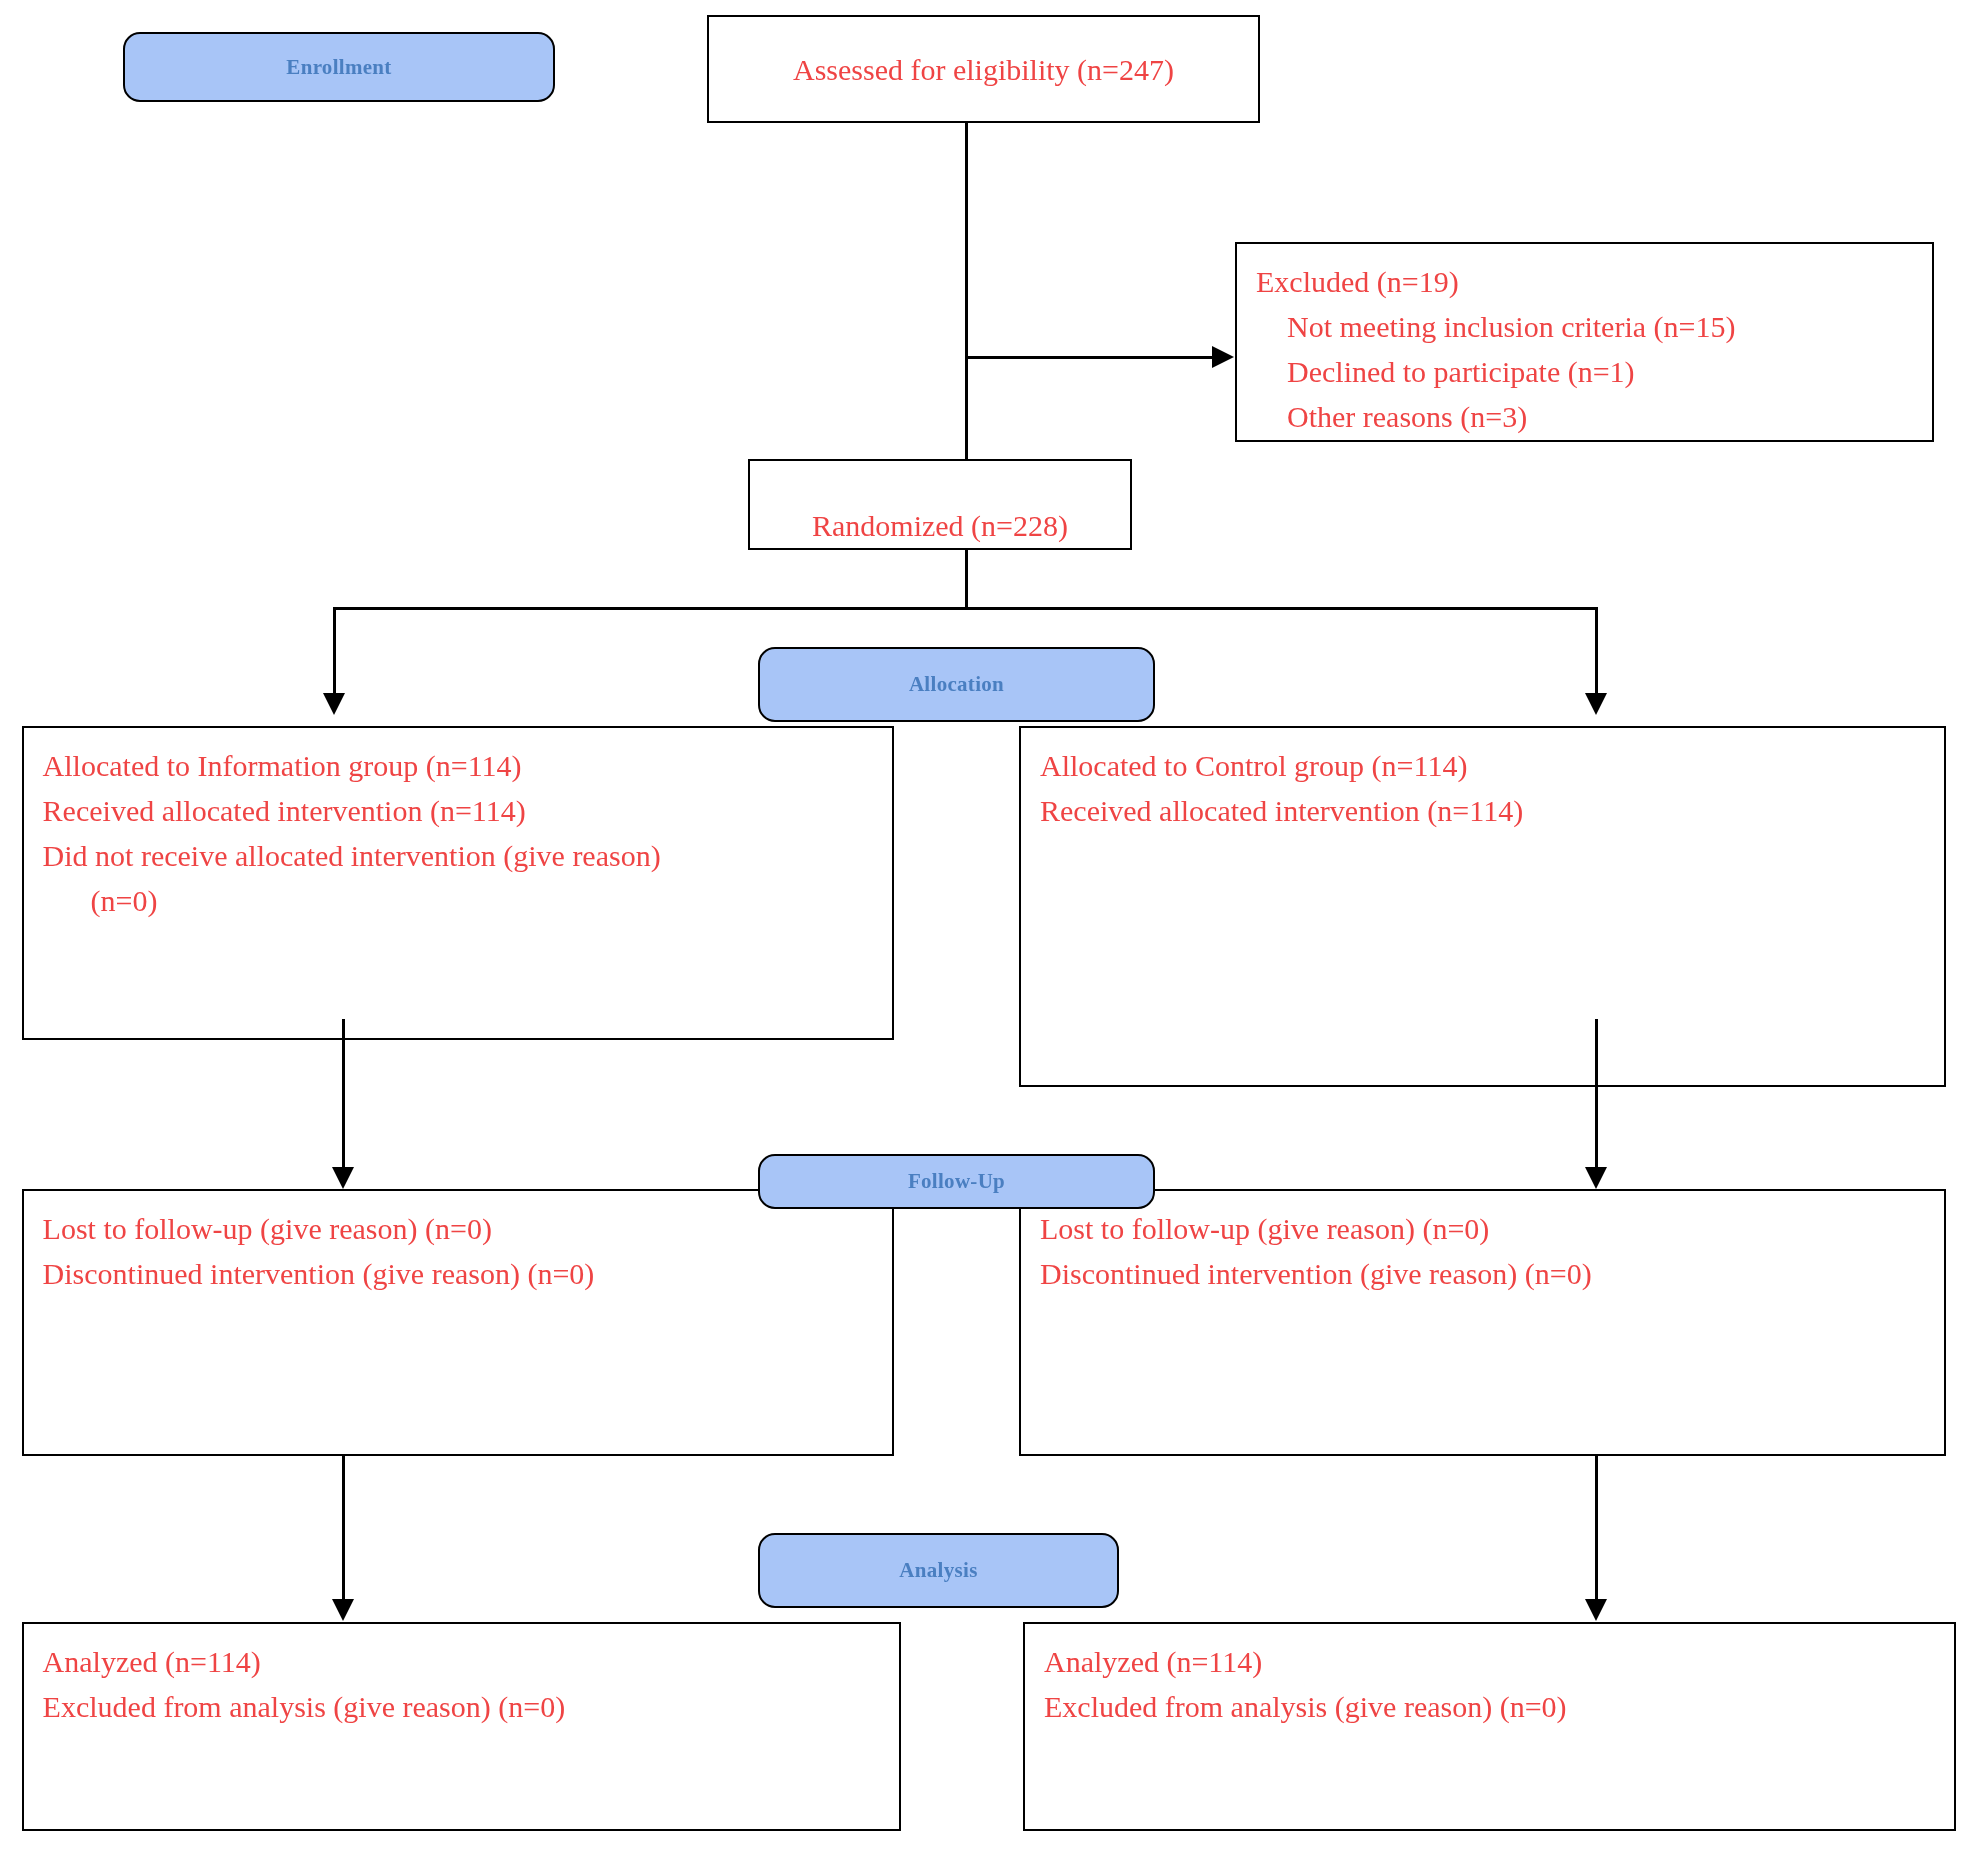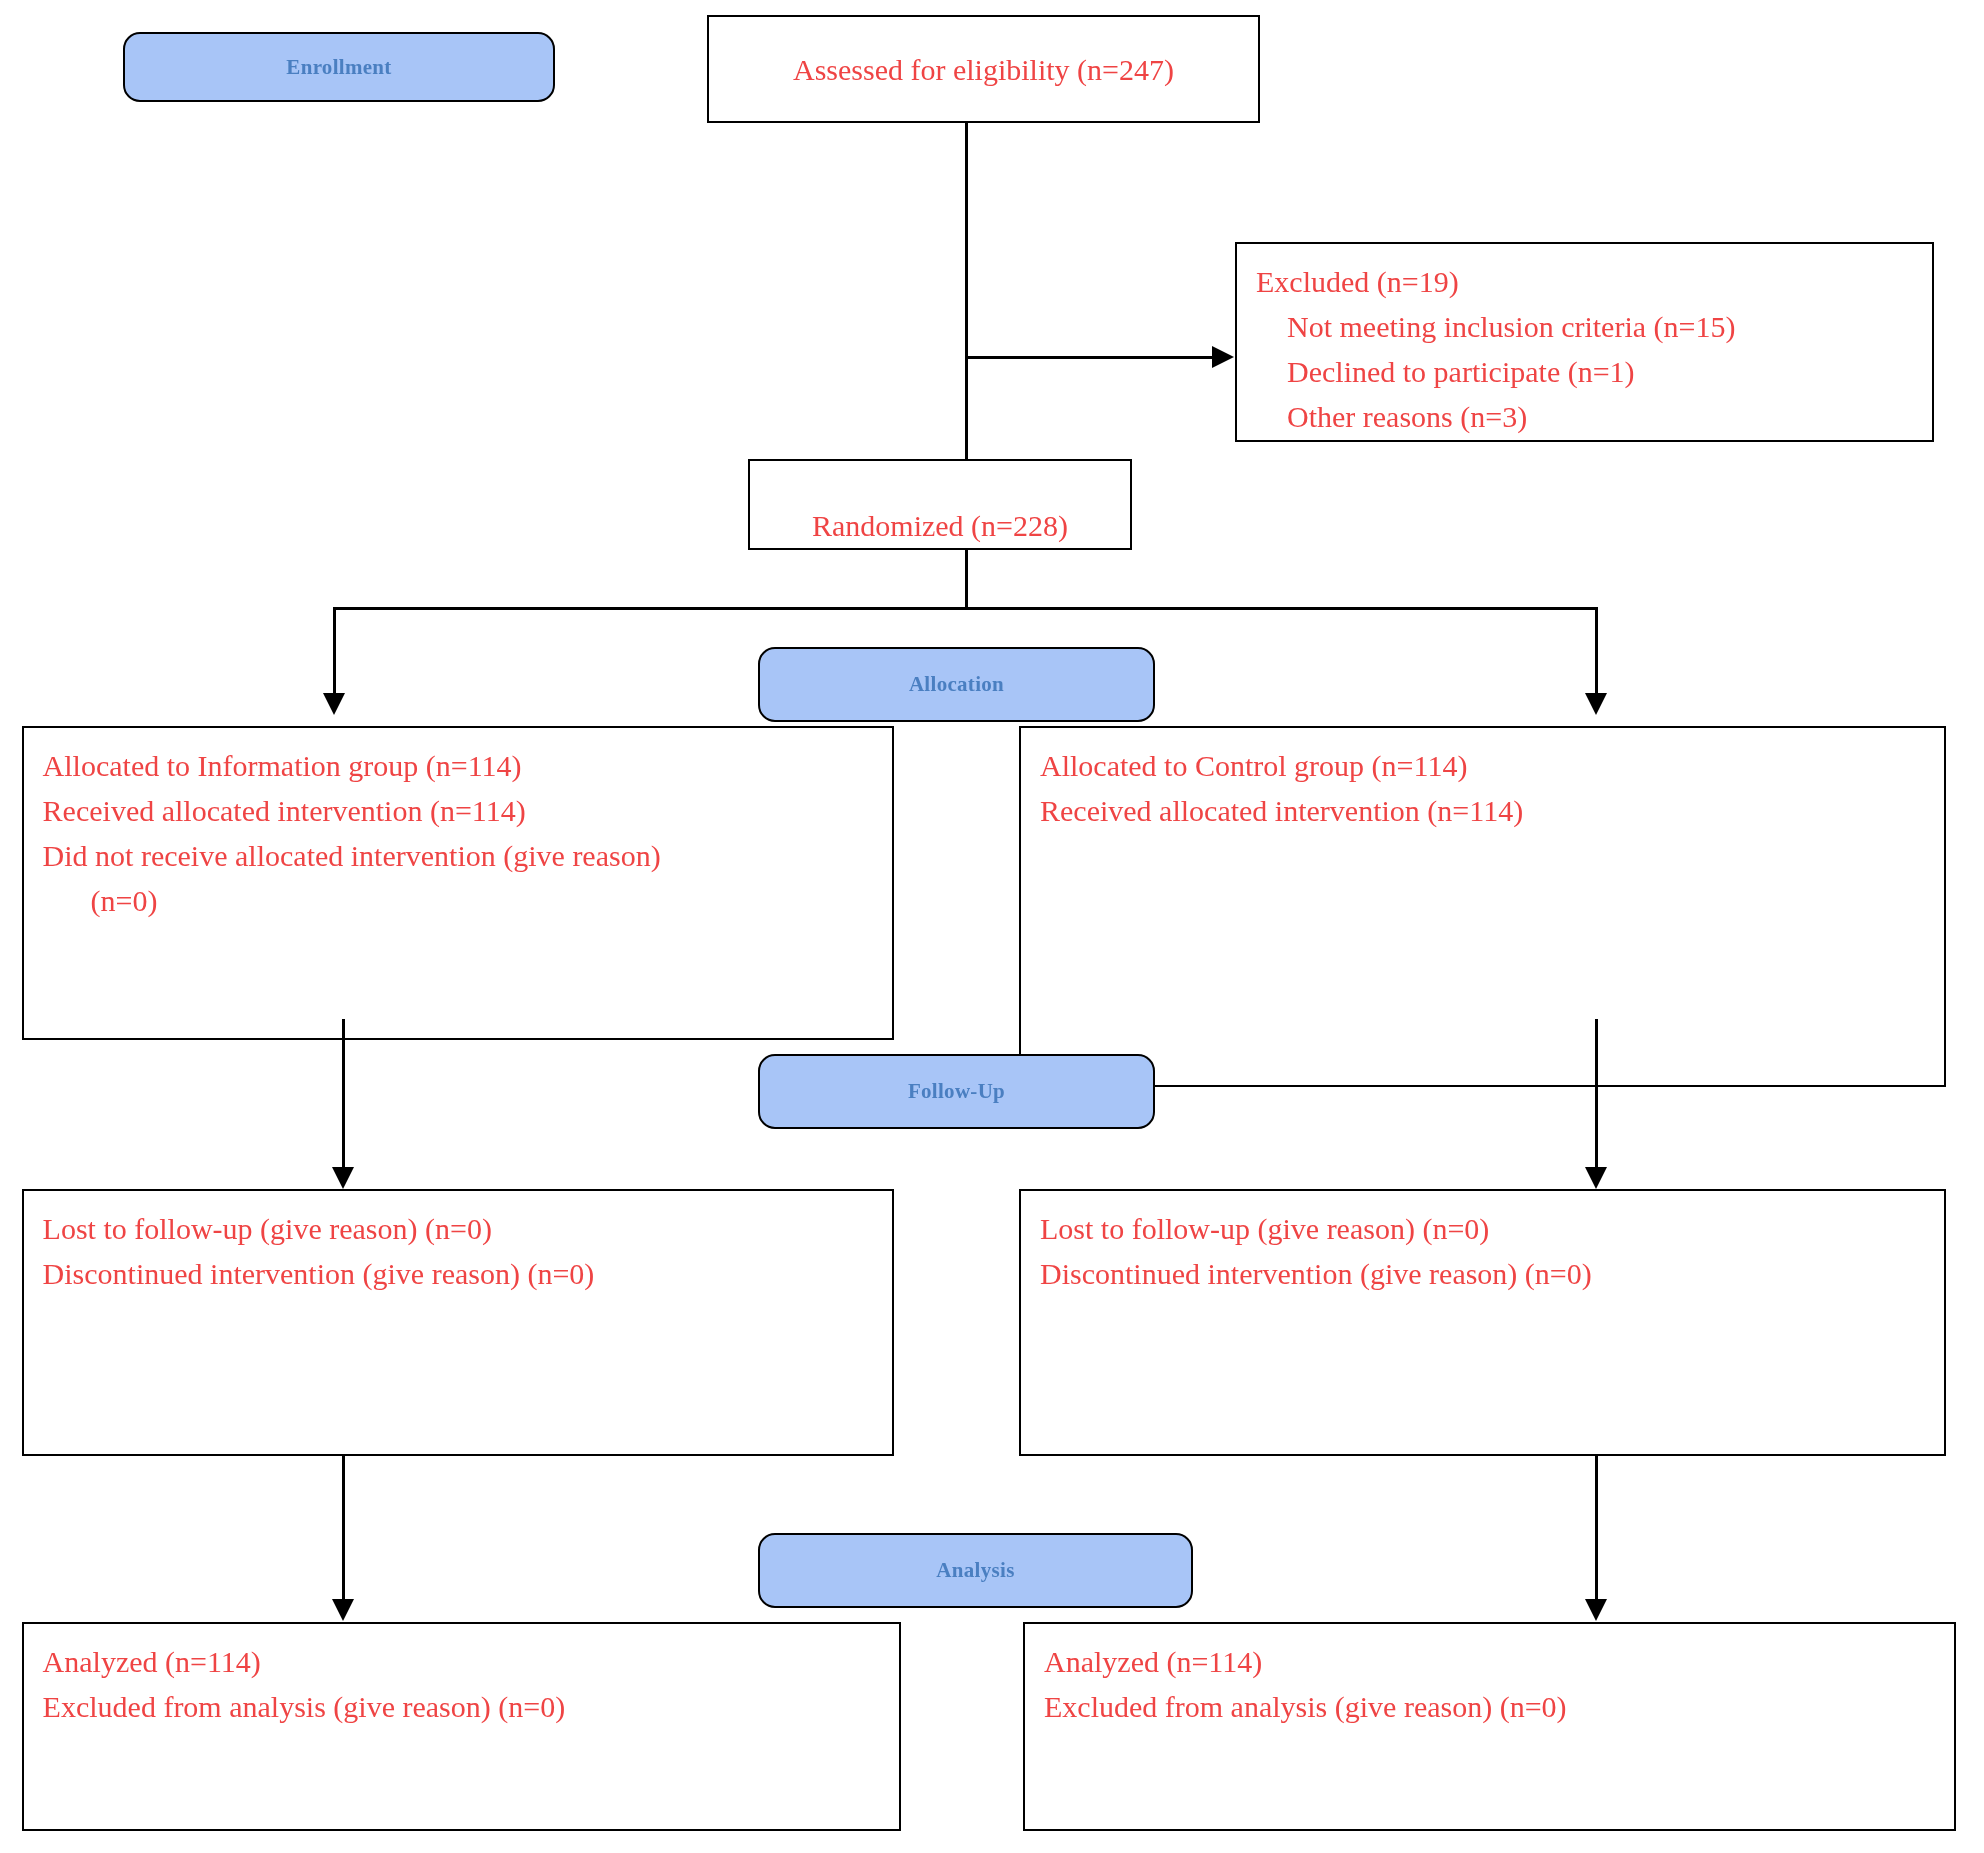--- a/index.html
+++ b/index.html
@@ -150,21 +150,21 @@
       <span class="line">Allocated to Control group (n=114)</span>
       <span class="line">Received allocated intervention (n=114)</span>
     </div>
   </div>
 
   <div class="vline" style="left:342px; top:1019px; height:150px;"></div>
   <div class="arrow-down" style="left:332px; top:1167px;"></div>
   <div class="vline" style="left:1595px; top:1019px; height:150px;"></div>
   <div class="arrow-down" style="left:1585px; top:1167px;"></div>
 
-  <div class="badge" style="left:758px; top:1054px; width:397px; height:75px;">
+  <div class="badge" style="left:758px; top:1154px; width:397px; height:55px;">
     <span>Follow-Up</span>
   </div>
 
   <div class="box" style="left:21.6px; top:1189px; width:872px; height:267px;">
     <div class="pad">
       <span class="line">Lost to follow-up (give reason) (n=0)</span>
       <span class="line">Discontinued intervention (give reason) (n=0)</span>
     </div>
   </div>
 
@@ -173,21 +173,21 @@
       <span class="line">Lost to follow-up (give reason) (n=0)</span>
       <span class="line">Discontinued intervention (give reason) (n=0)</span>
     </div>
   </div>
 
   <div class="vline" style="left:342px; top:1456px; height:146px;"></div>
   <div class="arrow-down" style="left:332px; top:1599px;"></div>
   <div class="vline" style="left:1595px; top:1456px; height:146px;"></div>
   <div class="arrow-down" style="left:1585px; top:1599px;"></div>
 
-  <div class="badge" style="left:758px; top:1533px; width:435px; height:75px;">
+  <div class="badge" style="left:758px; top:1533px; width:361px; height:75px;">
     <span>Analysis</span>
   </div>
 
   <div class="box" style="left:21.6px; top:1622px; width:879px; height:209px;">
     <div class="pad">
       <span class="line">Analyzed (n=114)</span>
       <span class="line">Excluded from analysis (give reason) (n=0)</span>
     </div>
   </div>
 

